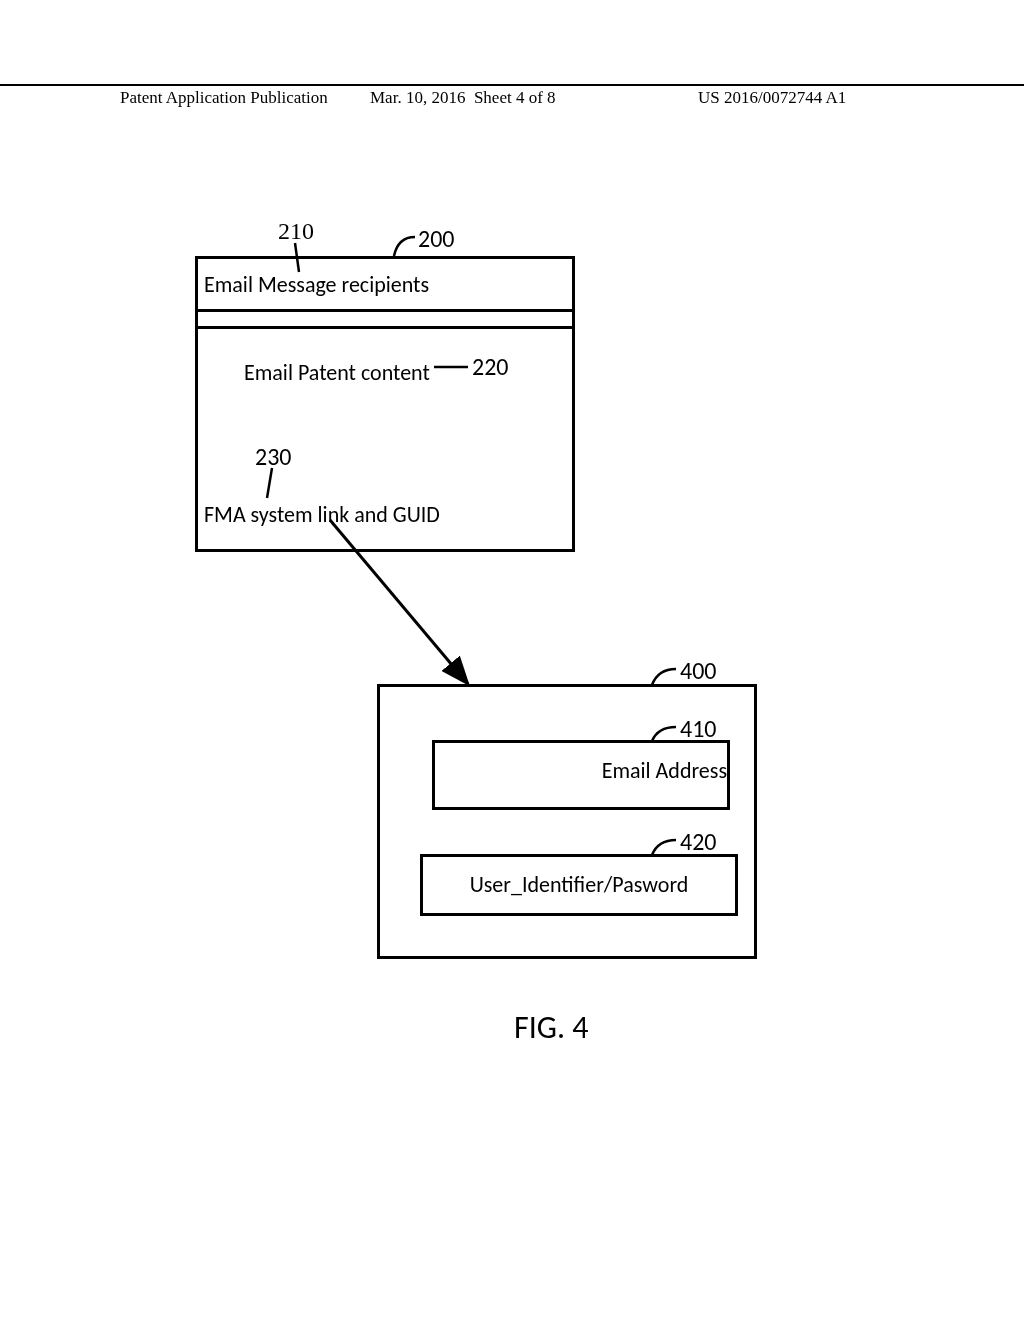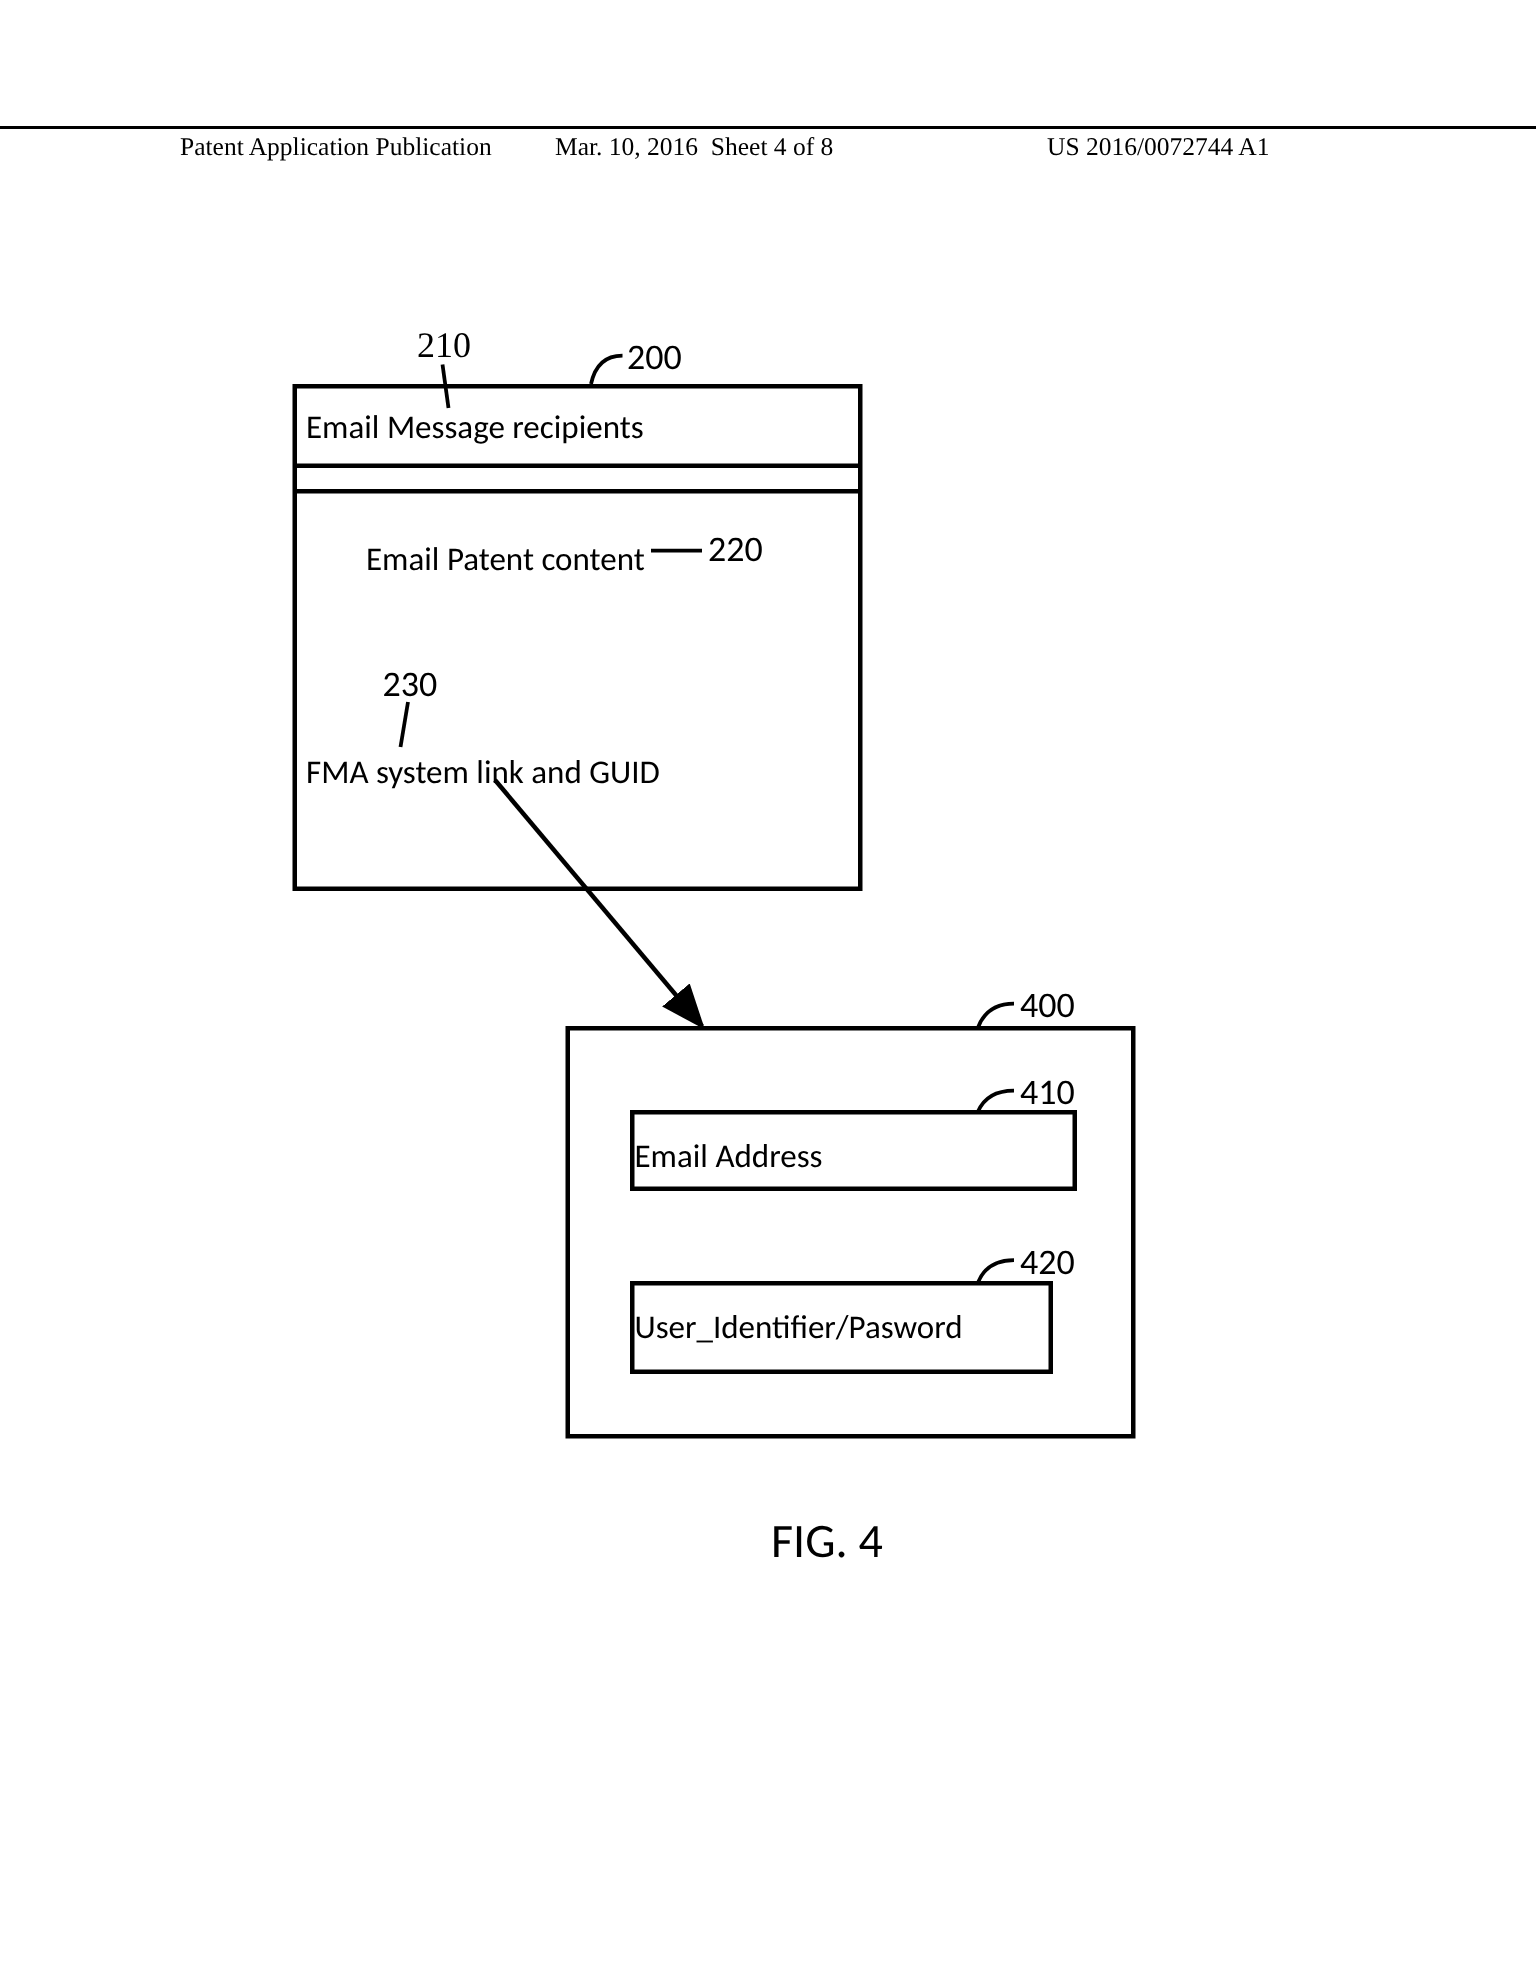--- a/index.html
+++ b/index.html
@@ -34,21 +34,21 @@
   .ht-left { left: 120px; }
   .ht-mid  { left: 370px; }
   .ht-pub  { left: 670px; margin-left: 28px; }
 
   
   .box200 {
     position: absolute;
     left: 195px;
     top: 256px;
     width: 380px;
-    height: 338px;
+    height: 296px;
     border: 3px solid #000;
     box-sizing: border-box;
   }
   .box200-divider {
     position: absolute;
     left: 0;
     top: 50px;
     width: 100%;
     height: 20px;
     border-top: 3px solid #000;
@@ -111,40 +111,40 @@
     position: absolute;
     left: 377px;
     top: 684px;
     width: 380px;
     height: 275px;
     border: 3px solid #000;
     box-sizing: border-box;
   }
   .box410 {
     position: absolute;
-    left: 420px;
+    left: 432px;
     top: 740px;
     width: 298px;
-    height: 54px;
-    border: 3px solid #000;
-    box-sizing: border-box;
-    text-align: left;
+    height: 70px;
+    border: 3px solid #000;
+    box-sizing: border-box;
+    text-align: right;
     line-height: 56px;
     font-size: 22px;
     font-family: Calibri, Arial, sans-serif;
   }
   .box420 {
     position: absolute;
     left: 420px;
     top: 854px;
-    width: 282px;
+    width: 318px;
     height: 62px;
     border: 3px solid #000;
     box-sizing: border-box;
-    text-align: left;
+    text-align: center;
     line-height: 56px;
     font-size: 22px;
     font-family: Calibri, Arial, sans-serif;
   }
   .ref-400 {
     position: absolute;
     left: 680px;
     top: 656px;
     font-size: 24px;
     font-family: Calibri, Arial, sans-serif;

